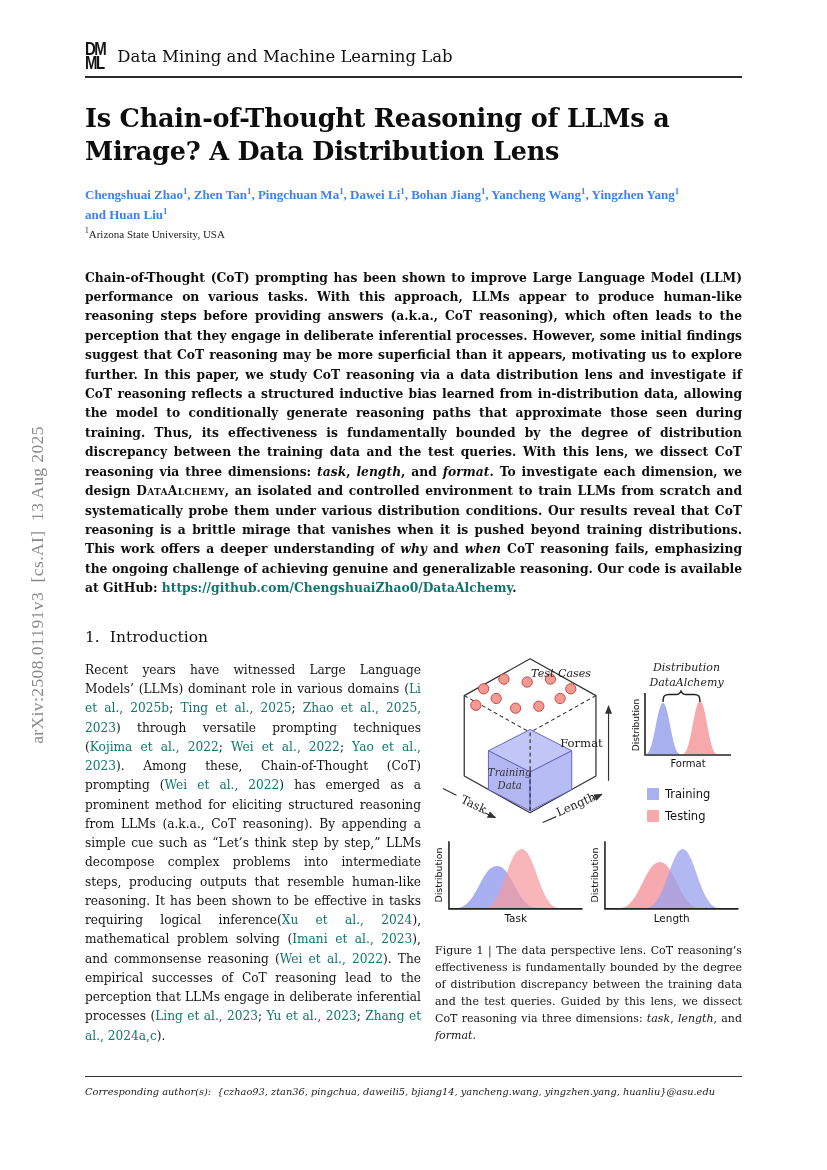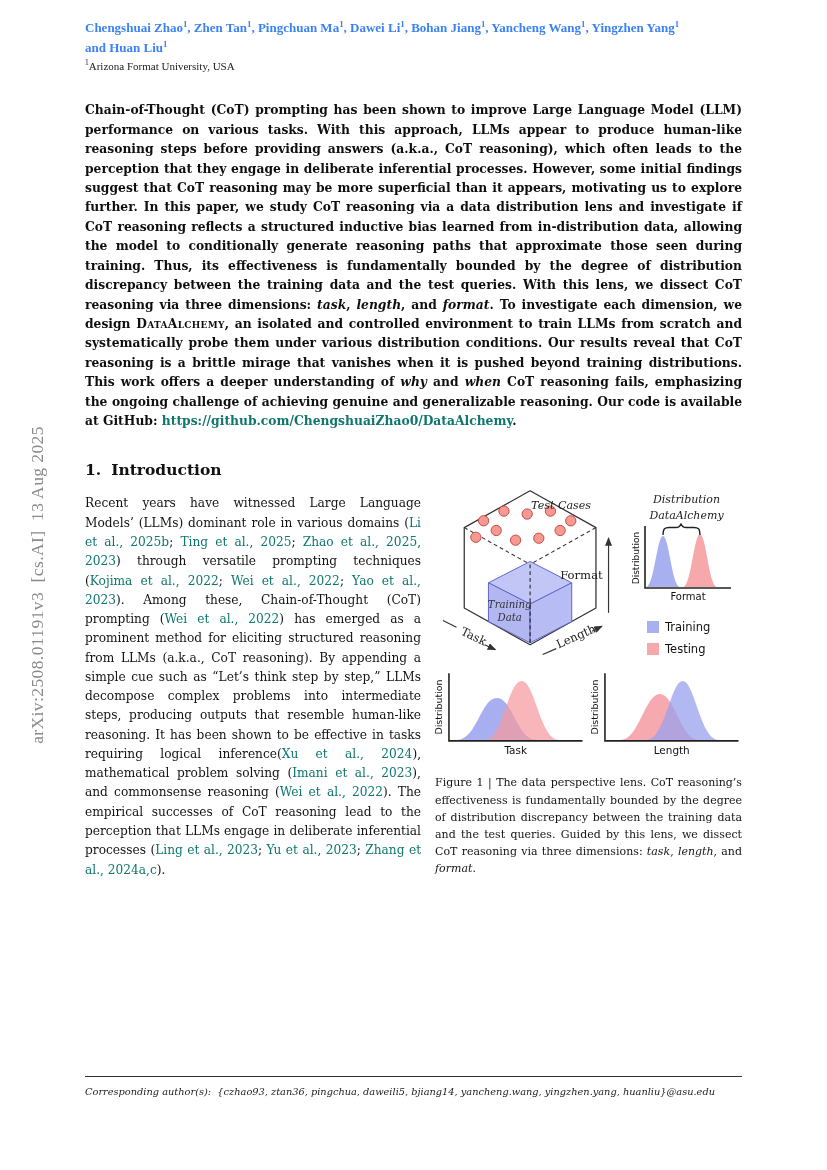--- a/index.html
+++ b/index.html
@@ -19,21 +19,21 @@
 
   .authors{margin-top:18px;font-family:"Liberation Serif",serif;font-weight:bold;font-size:13px;line-height:1.55;color:#3b82f6;}
   .affil{margin-top:2px;font-family:"Liberation Serif",serif;font-size:11px;color:#222;}
 
   .abstract{margin-top:28px;font-family:"DejaVu Serif",serif;font-weight:bold;font-size:12.3px;line-height:1.58;
     text-align:justify;color:#0f0f0f;}
 
   .columns{display:flex;gap:14px;margin-top:30px;}
   .col-left{width:336px;}
   .col-right{width:307px;}
-  .sec-heading{font-family:"DejaVu Serif",serif;font-weight:bold;font-size:15.5px;color:#111;}
+  .sec-heading{font-family:"DejaVu Serif",serif;font-weight:normal;font-size:15.5px;color:#111;}
   .sec-num{margin-right:10px;}
   .body-par{margin-top:15px;font-family:"DejaVu Serif",serif;font-size:12.2px;line-height:1.58;
     text-align:justify;color:#141414;}
 
   .figure{margin-top:24px;}
   .fig-row1{display:flex;align-items:flex-start;}
   .fig-right-panel{width:111px;padding-top:8px;}
   .disc-title{font-family:"DejaVu Serif",serif;font-style:italic;font-size:11px;text-align:center;line-height:1.4;color:#222;}
   .legend{margin-top:13px;padding-left:16px;display:flex;flex-direction:column;gap:8px;}
   .legend-item{display:flex;align-items:center;gap:6px;font-family:"DejaVu Sans",sans-serif;font-size:11.5px;color:#111;}
@@ -58,24 +58,32 @@
 </style>
 </head>
 <body>
 
 <div class="page">
 
   <div class="watermark">arXiv:2508.01191v3  [cs.AI]  13 Aug 2025</div>
 
   <div class="content">
 
+    <div class="header">
+      <div class="logo">
+        <div>DM</div>
+        <div>ML</div>
+      </div>
+      <div class="labname">Data Mining and Machine Learning Lab</div>
+    </div>
 
+    <div class="title">Is Chain-of-Thought Reasoning of LLMs a Mirage? A Data Distribution Lens</div>
 
     <div class="authors"><span class="seg-p">Chengshuai Zhao</span><span class="seg-sup">1</span><span class="seg-p">, Zhen Tan</span><span class="seg-sup">1</span><span class="seg-p">, Pingchuan Ma</span><span class="seg-sup">1</span><span class="seg-p">, Dawei Li</span><span class="seg-sup">1</span><span class="seg-p">, Bohan Jiang</span><span class="seg-sup">1</span><span class="seg-p">, Yancheng Wang</span><span class="seg-sup">1</span><span class="seg-p">, Yingzhen Yang</span><span class="seg-sup">1</span><br><span class="seg-p">and Huan Liu</span><span class="seg-sup">1</span></div>
-    <div class="affil"><span class="seg-sup">1</span><span class="seg-p">Arizona Format University, USA</span></div>
+    <div class="affil"><span class="seg-sup">1</span><span class="seg-p">Arizona State University, USA</span></div>
 
     <div class="abstract"><span class="seg-p">Chain-of-Thought (CoT) prompting has been shown to improve Large Language Model (LLM) performance on various tasks. With this approach, LLMs appear to produce human-like reasoning steps before providing answers (a.k.a., CoT reasoning), which often leads to the perception that they engage in deliberate inferential processes. However, some initial findings suggest that CoT reasoning may be more superficial than it appears, motivating us to explore further. In this paper, we study CoT reasoning via a data distribution lens and investigate if CoT reasoning reflects a structured inductive bias learned from in-distribution data, allowing the model to conditionally generate reasoning paths that approximate those seen during training. Thus, its effectiveness is fundamentally bounded by the degree of distribution discrepancy between the training data and the test queries. With this lens, we dissect CoT reasoning via three dimensions: </span><span class="seg-i">task</span><span class="seg-p">, </span><span class="seg-i">length</span><span class="seg-p">, and </span><span class="seg-i">format</span><span class="seg-p">. To investigate each dimension, we design </span><span class="seg-sc">DataAlchemy</span><span class="seg-p">, an isolated and controlled environment to train LLMs from scratch and systematically probe them under various distribution conditions. Our results reveal that CoT reasoning is a brittle mirage that vanishes when it is pushed beyond training distributions. This work offers a deeper understanding of </span><span class="seg-i">why</span><span class="seg-p"> and </span><span class="seg-i">when</span><span class="seg-p"> CoT reasoning fails, emphasizing the ongoing challenge of achieving genuine and generalizable reasoning. Our code is available at GitHub: </span><span class="seg-link">https://github.com/ChengshuaiZhao0/DataAlchemy</span><span class="seg-p">.</span></div>
 
     <div class="columns">
 
       <div class="col-left">
         <div class="sec-heading">
           <span class="sec-num">1.</span><span>Introduction</span>
         </div>
         <div class="body-par"><span class="seg-p">Recent years have witnessed Large Language Models’ (LLMs) dominant role in various domains (</span><span class="seg-link">Li et al., 2025b</span><span class="seg-p">; </span><span class="seg-link">Ting et al., 2025</span><span class="seg-p">; </span><span class="seg-link">Zhao et al., 2025, 2023</span><span class="seg-p">) through versatile prompting techniques (</span><span class="seg-link">Kojima et al., 2022</span><span class="seg-p">; </span><span class="seg-link">Wei et al., 2022</span><span class="seg-p">; </span><span class="seg-link">Yao et al., 2023</span><span class="seg-p">). Among these, Chain-of-Thought (CoT) prompting (</span><span class="seg-link">Wei et al., 2022</span><span class="seg-p">) has emerged as a prominent method for eliciting structured reasoning from LLMs (a.k.a., CoT reasoning). By appending a simple cue such as “Let’s think step by step,” LLMs decompose complex problems into intermediate steps, producing outputs that resemble human-like reasoning. It has been shown to be effective in tasks requiring logical inference(</span><span class="seg-link">Xu et al., 2024</span><span class="seg-p">), mathematical problem solving (</span><span class="seg-link">Imani et al., 2023</span><span class="seg-p">), and commonsense reasoning (</span><span class="seg-link">Wei et al., 2022</span><span class="seg-p">). The empirical successes of CoT reasoning lead to the perception that LLMs engage in deliberate inferential processes (</span><span class="seg-link">Ling et al., 2023</span><span class="seg-p">; </span><span class="seg-link">Yu et al., 2023</span><span class="seg-p">; </span><span class="seg-link">Zhang et al., 2024a,c</span><span class="seg-p">).</span></div>

